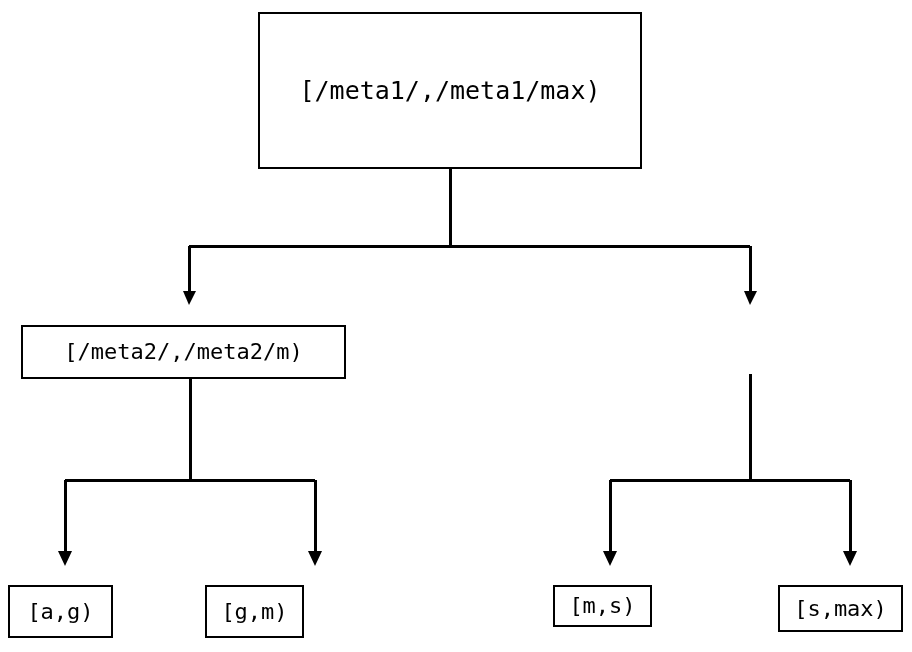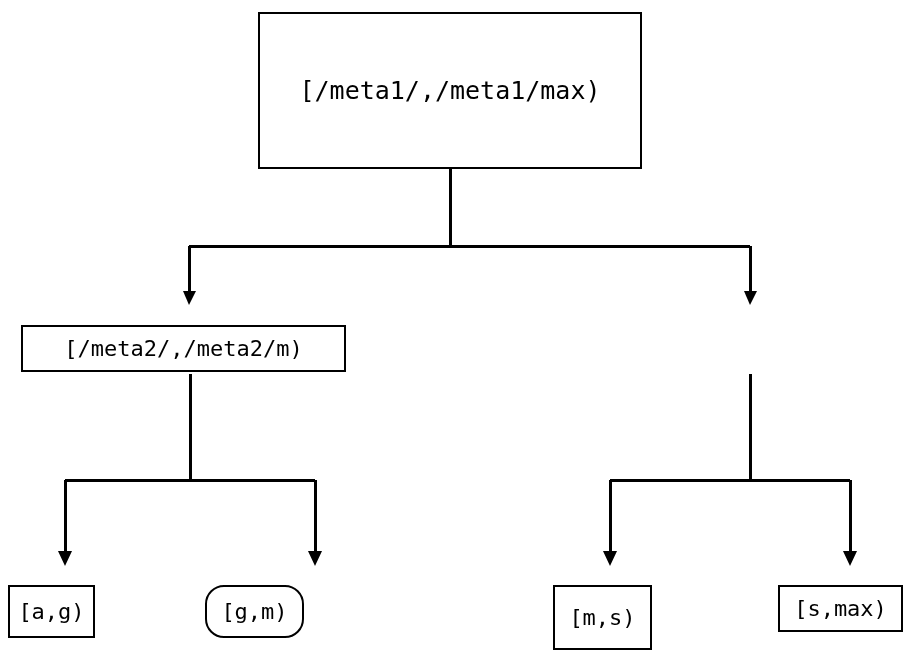--- a/index.html
+++ b/index.html
@@ -38,25 +38,25 @@
     justify-content: center;
     white-space: pre;
     letter-spacing: 0px;
   }
   .node-label {
     font-family: "DejaVu Sans Mono", "Liberation Mono", monospace;
     color: #000000;
     line-height: 1;
   }
   .node-root   { left: 258px; top: 12px;  width: 384px; height: 157px; }
-  .node-mid-l  { left: 21px;  top: 325px; width: 325px; height: 47px;  }
+  .node-mid-l  { left: 21px;  top: 325px; width: 325px; height: 54px;  }
   .node-mid-r  { left: 578px; top: 325px; width: 325px; height: 49px;  }
-  .node-leaf-1 { left: 8px;   top: 585px; width: 87px;  height: 53px;  }
-  .node-leaf-2 { left: 205px; top: 585px; width: 99px;  height: 53px; border-radius: 19px;  }
-  .node-leaf-3 { left: 553px; top: 585px; width: 99px;  height: 65px;  }
+  .node-leaf-1 { left: 8px;   top: 585px; width: 105px;  height: 53px;  }
+  .node-leaf-2 { left: 205px; top: 585px; width: 99px;  height: 53px;  }
+  .node-leaf-3 { left: 553px; top: 585px; width: 99px;  height: 42px;  }
   .node-leaf-4 { left: 778px; top: 585px; width: 125px; height: 47px;  }
   .node-root  .node-label { font-size: 25px; }
   .node-mid-l .node-label,
   .node-mid-r .node-label { font-size: 22px; }
   .node-leaf-1 .node-label,
   .node-leaf-2 .node-label,
   .node-leaf-3 .node-label,
   .node-leaf-4 .node-label { font-size: 22px; }
 </style>
 </head>

